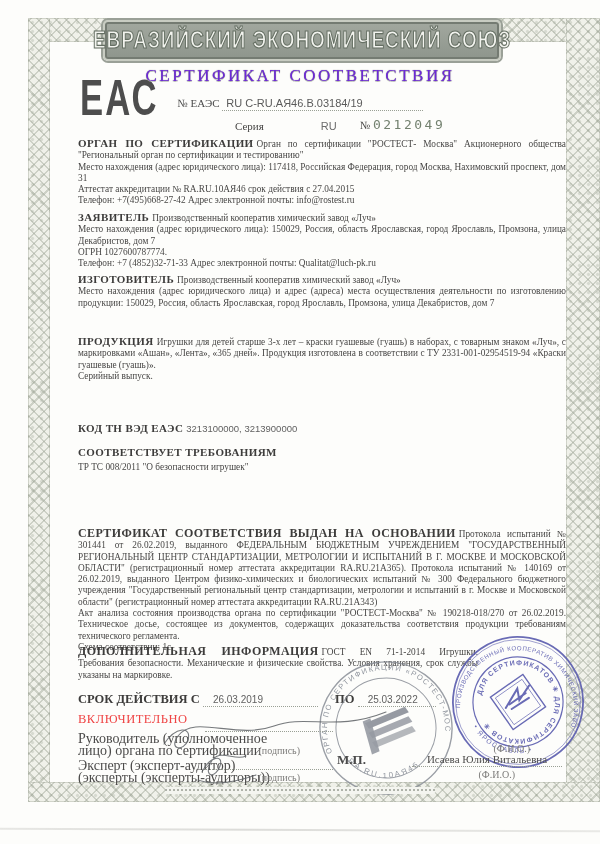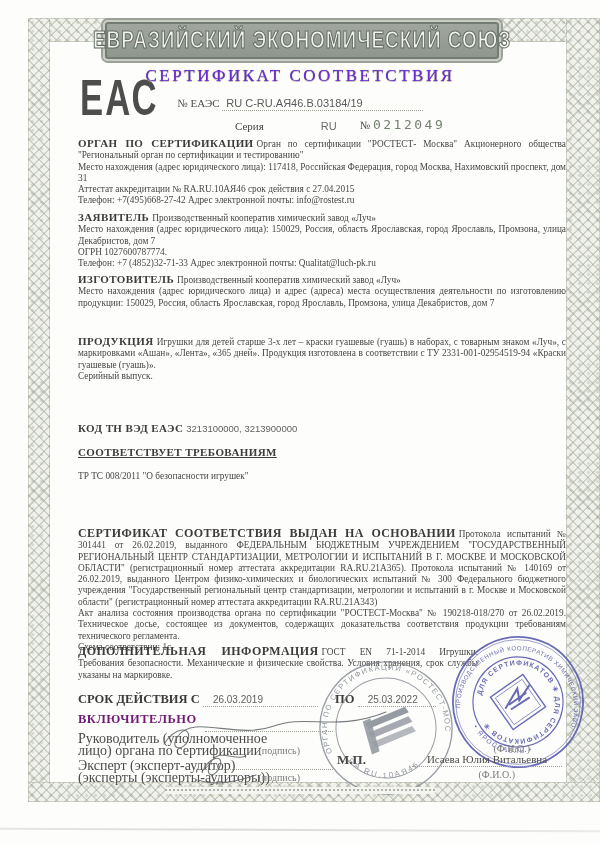--- a/index.html
+++ b/index.html
@@ -46,31 +46,31 @@
   .serial{font-family:"DejaVu Sans Mono",monospace;font-size:13px;letter-spacing:2.5px;
     color:#73816f;}
 
   
   .sec{position:absolute;left:78px;width:488px;font-size:9.3px;line-height:11.3px;
     text-align:justify;}
   .sec p{margin:0;}
   .h{font-weight:bold;font-size:11px;letter-spacing:.4px;color:#3d3c3b;margin-right:3px;}
   .h-big{font-size:12px;}
   .filled{font-family:"Liberation Sans",sans-serif;color:#5f5f5f;font-size:9.5px;}
-  .blockhead{display:block;margin-bottom:13px;text-decoration:underline;}
+  .blockhead{display:block;margin-bottom:4px;}
 
   
   .validity{position:absolute;left:78px;top:692px;font-size:12.5px;font-weight:bold;
     color:#3d3c3b;}
   .validity .date{font-family:"Liberation Sans",sans-serif;font-weight:normal;font-size:10px;
     color:#5f5f5f;border-bottom:1px dotted #9aa095;padding:0 18px 1px 10px;}
   .validity .date.first{padding-right:55px;}
   .validity .to-lbl{margin-left:14px;}
-  .inclusive{position:absolute;left:78px;top:712px;font-size:12.5px;font-weight:bold;
-    letter-spacing:.5px;color:#701a75;}
+  .inclusive{position:absolute;left:78px;top:712px;font-size:12.5px;font-weight:normal;
+    letter-spacing:.5px;color:#ef4444;}
 
   
   .sig-label{position:absolute;font-size:14px;line-height:12px;color:#4c4b4a;white-space:pre-line;}
   .sig-line{position:absolute;border-bottom:1px dotted #9aa095;}
   .caption{position:absolute;font-size:10px;color:#7d7c7a;text-align:right;}
   .mp{position:absolute;left:337px;top:752px;font-size:13px;font-weight:bold;color:#4a4a4a;}
   .sig-name{position:absolute;font-size:11px;color:#4e4d4c;text-align:center;
     border-bottom:1px dotted #9aa095;padding-bottom:1px;white-space:nowrap;}
 
   .stamp{position:absolute;}

